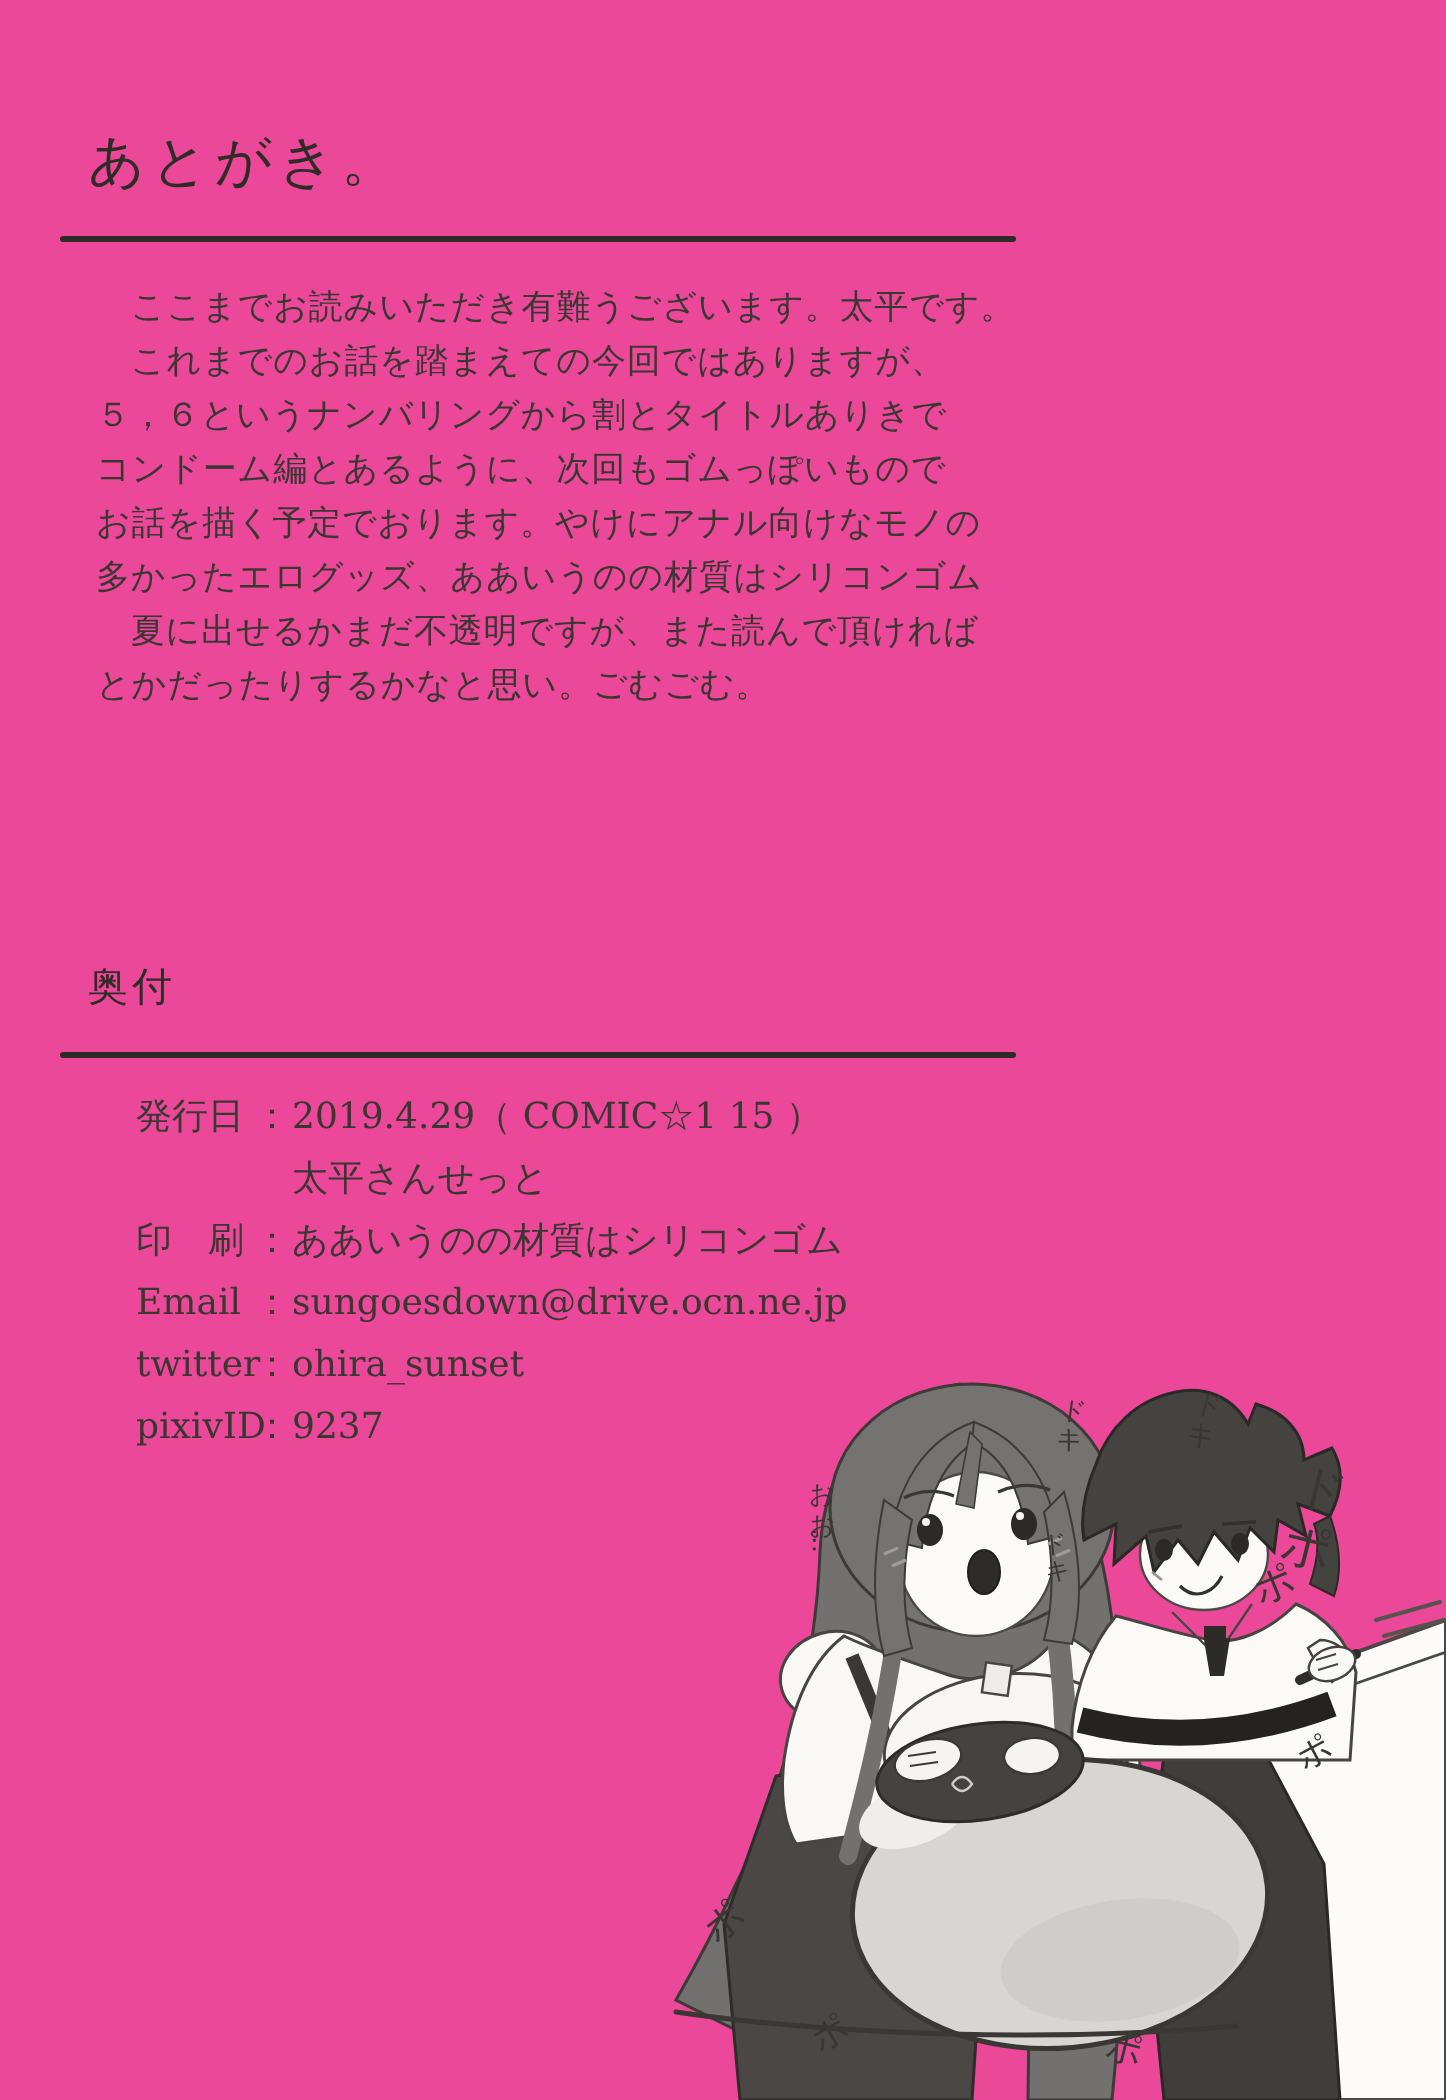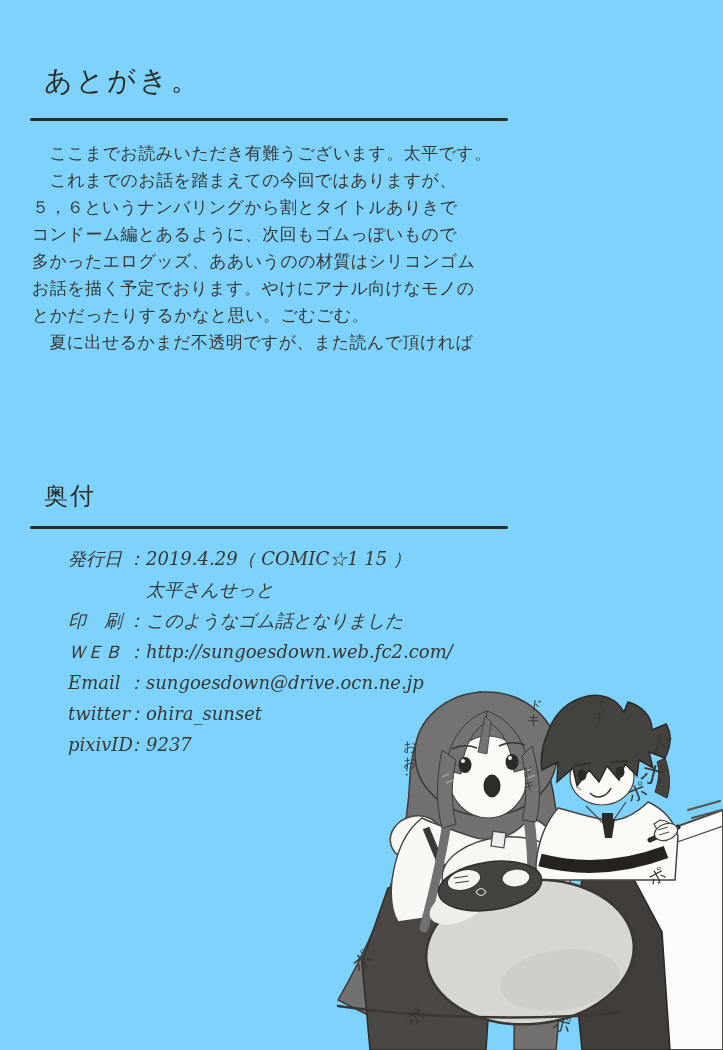--- a/index.html
+++ b/index.html
@@ -1,51 +1,51 @@
 <!DOCTYPE html>
 <html lang="ja"><head>
 <meta charset="utf-8">
 <style>
   html,body { margin:0; padding:0; }
   body { background:#d9d7d3; }
   .page {
     position:relative;
     width:723px; height:1050px;
     margin:0 auto;
-    background:#7dd3fc;
+    background:#ec4899;
     color:#36332e;
     font-family:"DejaVu Serif","Liberation Serif",serif;
     overflow:hidden;
   }
   .afterword-title {
     position:absolute; left:44px; top:62px;
     font-size:28px; letter-spacing:3px; color:#2f2c28;
   }
   .rule {
     position:absolute; left:30px; width:478px; height:3px;
     background:#2e2b27; border-radius:2px;
   }
   .rule-1 { top:118px; }
   .rule-2 { top:526px; }
   .afterword-body {
-    position:absolute; left:32px; top:140px; width:470px;
+    position:absolute; left:48px; top:140px; width:470px;
     font-size:17px; line-height:27px; letter-spacing:0.4px;
     color:#3a3732;
     font-family:Liberation Serif, serif;
   }
   .afterword-body .bl { height:27px; white-space:pre; }
   .colophon-title {
     position:absolute; left:44px; top:480px;
-    font-size:24px; letter-spacing:2px; color:#2f2c28;
+    font-size:20px; letter-spacing:2px; color:#2f2c28;
   }
   .colophon {
     position:absolute; left:68px; top:543px;
     font-size:18px; color:#3a3732;
   }
-  .c-row { height:31px; line-height:31px; white-space:nowrap;font-style:italic; }
+  .c-row { height:31px; line-height:31px; white-space:nowrap; }
   .c-label { display:inline-block; width:58px; }
   .c-colon { display:inline-block; width:20px; text-align:center; }
   .c-row.continuation { padding-left:78px; }
   .illustration {
     position:absolute; left:330px; top:680px;
     width:393px; height:370px;
   }
   .sfx-text {
     font-family:"DejaVu Serif","Liberation Serif",serif;
     fill:#3a3733;
@@ -58,41 +58,38 @@
 <div class="page">
 
   <div class="afterword-title">あとがき。</div>
   <div class="rule rule-1"></div>
 
   <div class="afterword-body">
     <div class="bl">　ここまでお読みいただき有難うございます。太平です。</div>
     <div class="bl">　これまでのお話を踏まえての今回ではありますが、</div>
     <div class="bl">５，６というナンバリングから割とタイトルありきで</div>
     <div class="bl">コンドーム編とあるように、次回もゴムっぽいもので</div>
+    <div class="bl">お話を描く予定でおります。やけにアナル向けなモノの</div>
     <div class="bl">多かったエログッズ、ああいうのの材質はシリコンゴム</div>
-    <div class="bl">お話を描く予定でおります。やけにアナル向けなモノの</div>
+    <div class="bl">　夏に出せるかまだ不透明ですが、また読んで頂ければ</div>
     <div class="bl">とかだったりするかなと思い。ごむごむ。</div>
-    <div class="bl">　夏に出せるかまだ不透明ですが、また読んで頂ければ</div>
   </div>
 
   <div class="colophon-title">奥付</div>
   <div class="rule rule-2"></div>
 
   <div class="colophon">
     <div class="c-row">
       <span class="c-label">発行日</span><span class="c-colon">：</span><span class="c-value">2019.4.29（ COMIC☆1 15 ）</span>
     </div>
     <div class="c-row continuation">
       <span class="c-value">太平さんせっと</span>
     </div>
     <div class="c-row">
-      <span class="c-label">印　刷</span><span class="c-colon">：</span><span class="c-value">このようなゴム話となりました</span>
-    </div>
-    <div class="c-row">
-      <span class="c-label">ＷＥＢ</span><span class="c-colon">：</span><span class="c-value">http://sungoesdown.web.fc2.com/</span>
+      <span class="c-label">印　刷</span><span class="c-colon">：</span><span class="c-value">ああいうのの材質はシリコンゴム</span>
     </div>
     <div class="c-row">
       <span class="c-label">Email</span><span class="c-colon">：</span><span class="c-value">sungoesdown@drive.ocn.ne.jp</span>
     </div>
     <div class="c-row">
       <span class="c-label">twitter</span><span class="c-colon">：</span><span class="c-value">ohira_sunset</span>
     </div>
     <div class="c-row">
       <span class="c-label">pixivID</span><span class="c-colon">：</span><span class="c-value">9237</span>
     </div>

